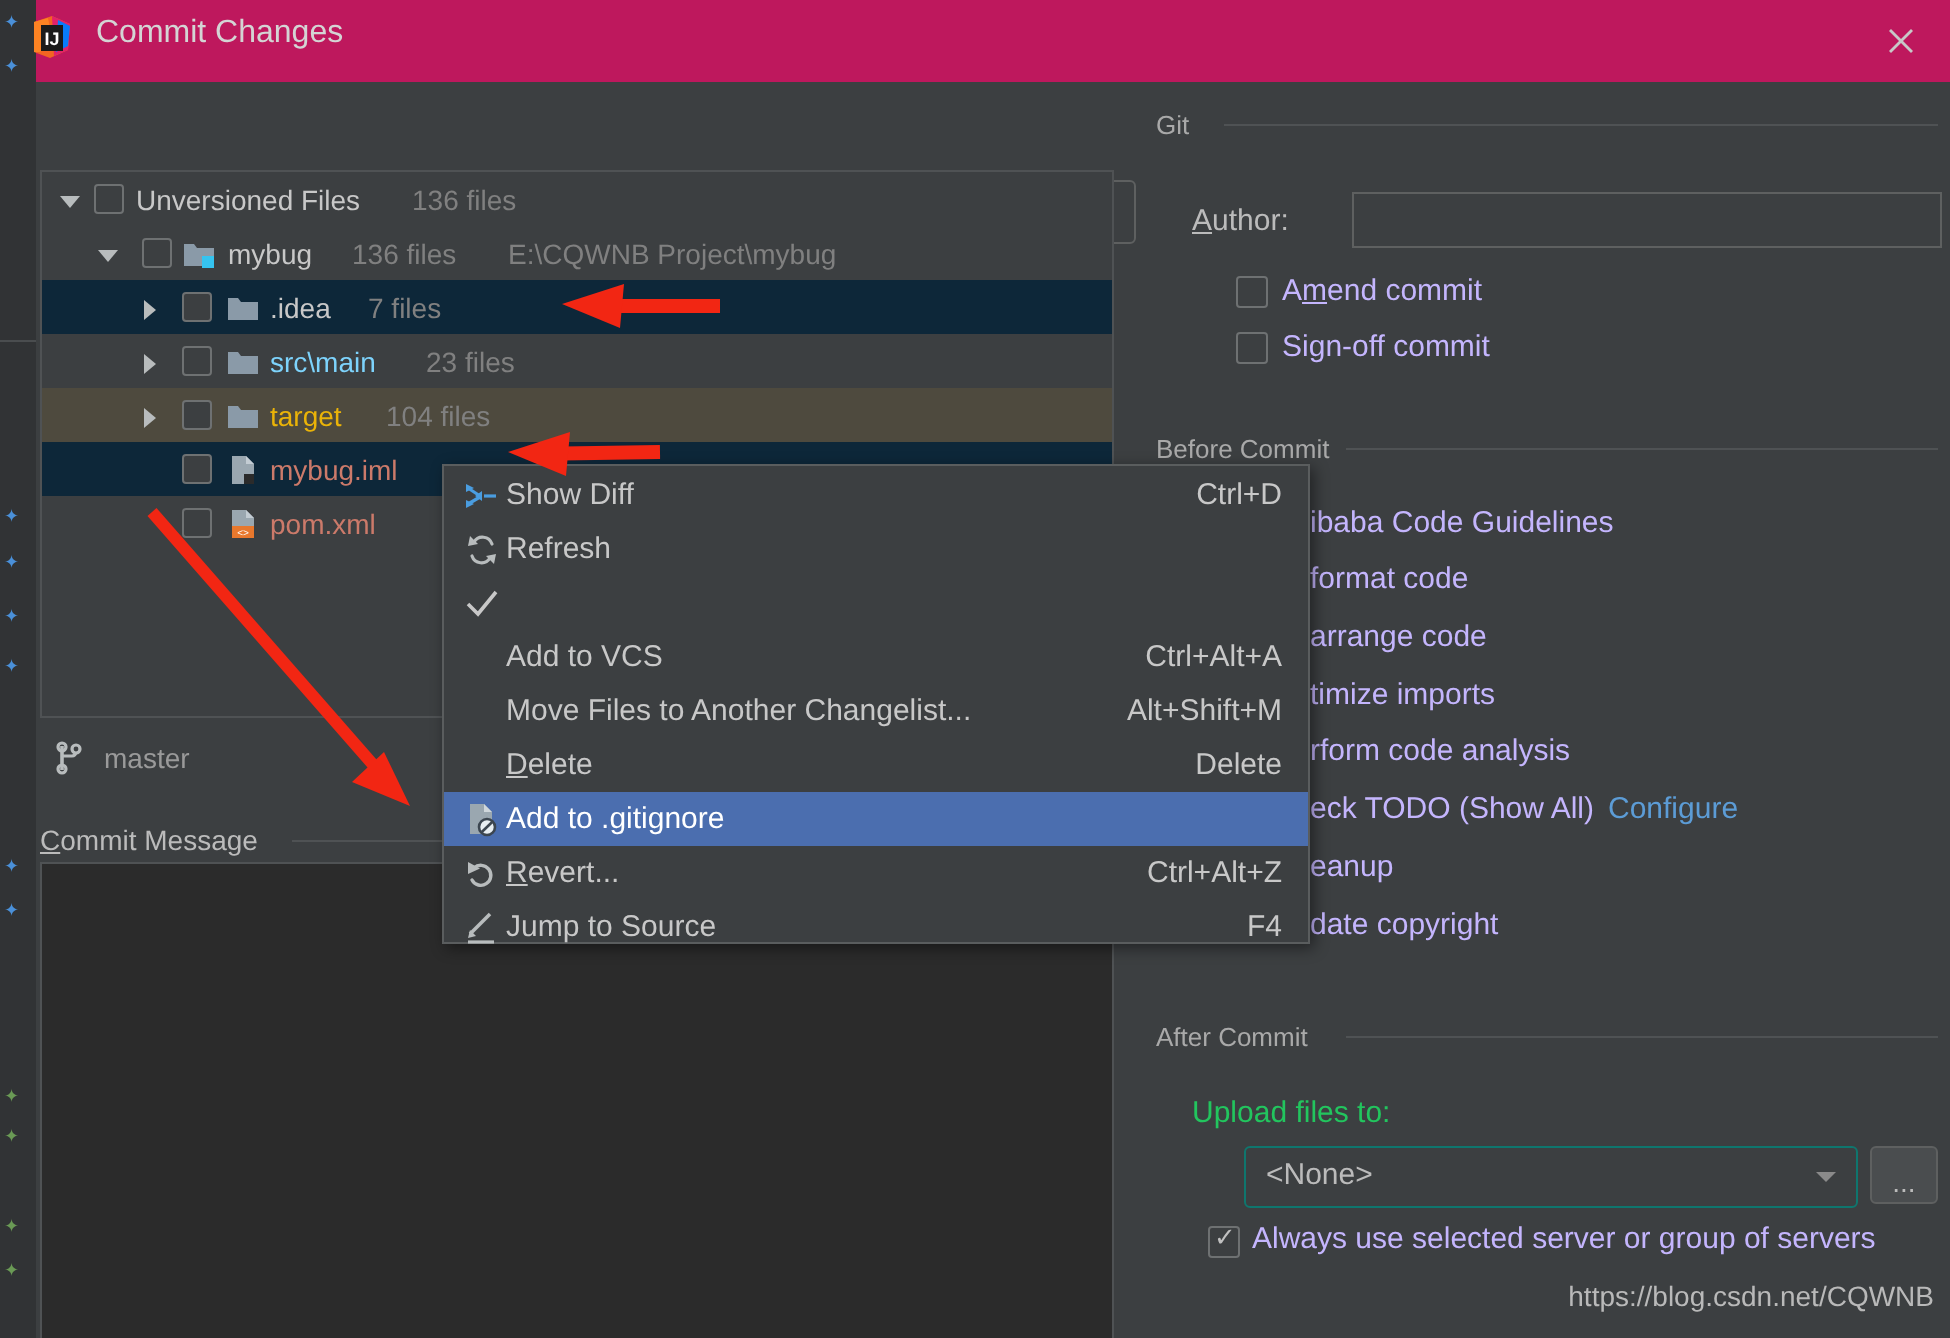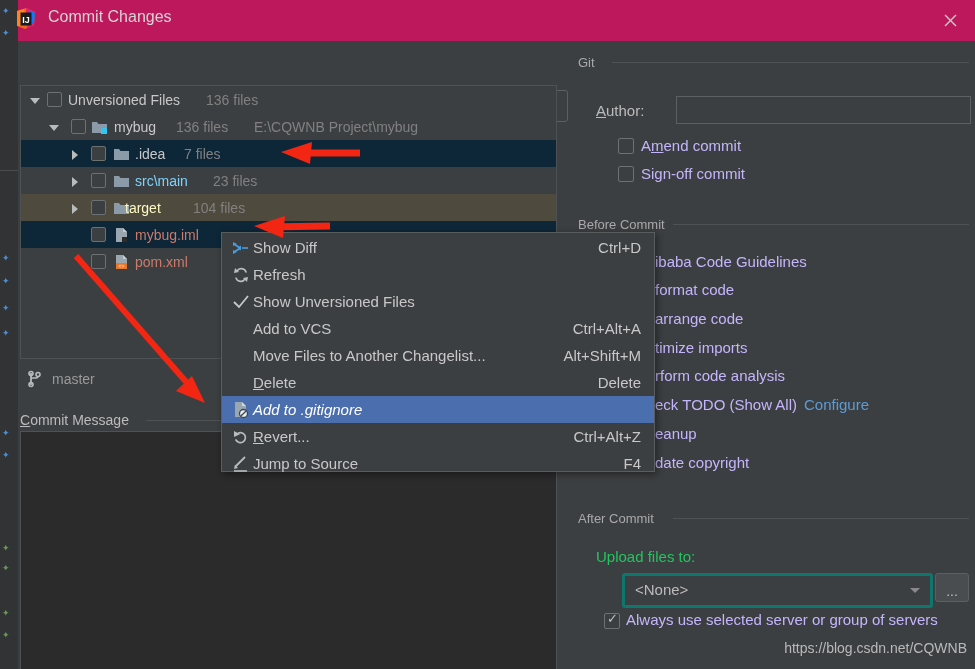--- a/index.html
+++ b/index.html
@@ -68,21 +68,21 @@
        background:#3c3f41;border:1px solid #5e6060;}
 
   .rcb{position:absolute;width:14px;height:14px;border:1px solid #6e7172;background:#3c3f41;border-radius:2px;}
   .rcb.on{background:#3c3f41;}
   .rcb .tick{position:absolute;left:2px;top:-3px;font-size:13px;color:#c0c0c0;}
   .rlbl{position:absolute;font-size:15px;color:#c4b5fd;white-space:nowrap;}
   .rlbl u{text-decoration:underline;}
 
   .upload-label{position:absolute;left:578px;top:548px;font-size:15px;color:#22c55e;}
   .upload-combo{position:absolute;left:604px;top:573px;width:305px;height:29px;
-       background:#3c3f41;border:3px solid #0f766e;border-radius:3px;text-align:right;}
+       background:#3c3f41;border:1px solid #0f766e;border-radius:3px;text-align:right;}
   .upload-combo .val{position:absolute;left:10px;top:5px;font-size:15px;color:#bbbbbb;}
   .dots-btn{position:absolute;left:917px;top:573px;width:34px;height:29px;
        background:#4a4d4f;border:1px solid #5e6060;border-radius:3px;
        display:flex;align-items:flex-end;justify-content:center;color:#bbbbbb;font-size:14px;padding-bottom:2px;box-sizing:border-box;}
   .csdn{position:absolute;right:8px;top:640px;font-size:14px;color:#b9b9b9;}
 
   
   .ctxmenu{position:absolute;left:203px;top:232px;width:432px;height:238px;
        background:#3c3f41;border:1px solid #5a5d5e;box-shadow:2px 2px 7px rgba(0,0,0,.45);}
   .mi{position:absolute;left:0;width:432px;height:27px;display:flex;align-items:center;}
@@ -264,21 +264,21 @@
         <svg width="12" height="12" viewBox="0 0 12 12">
             <polygon points="3,1 3,11 9,6" fill="#b8bcbd"></polygon>
           </svg>
       </span>
       <span class="cb" style="left:70px;"></span>
       <span class="ficon" style="left:92px;">
         <svg width="17" height="16" viewBox="0 0 17 16">
           <path d="M1 3 h5 l1.5 2 H16 v9 H1 Z" fill="#8a9aa8"></path>
         </svg>
       </span>
-      <span class="lbl" style="left:104px;color:#fef9c3;">target</span>
+      <span class="lbl" style="left:114px;color:#eab308;">target</span>
       <span class="cnt" style="left:172px;">104 files</span>
     </div>
 
     <div class="row sel" style="top:135px;">
       <span class="cb" style="left:70px;"></span>
       <span class="ficon" style="left:92px;">
         <svg width="17" height="16" viewBox="0 0 17 16">
           <path d="M3 1 h7 l4 4 v10 H3 Z" fill="#9aa7b0"></path>
           <path d="M10 1 v4 h4 Z" fill="#c3ccd3"></path>
           <rect x="9" y="10" width="5" height="5" fill="#2b2b2b"></rect>
@@ -390,40 +390,39 @@
       <span class="mi-lbl">Refresh</span>
       <span class="mi-key"></span>
     </div>
 
     <div class="mi" style="top:55px;">
       <span class="mi-ico">
         <svg width="18" height="18" viewBox="0 0 18 18">
           <polyline points="2,9 7,14 16,3" fill="none" stroke="#c8c8c8" stroke-width="1.8"></polyline>
         </svg>
       </span>
-      <span class="mi-lbl">Show Unversioned Files</span>
       <span class="mi-key"></span>
     </div>
 
     <div class="mi" style="top:82px;">
       <span class="mi-lbl">Add to VCS</span>
       <span class="mi-key">Ctrl+Alt+A</span>
     </div>
 
     <div class="mi" style="top:109px;">
       <span class="mi-lbl">Move Files to Another Changelist...</span>
       <span class="mi-key">Alt+Shift+M</span>
     </div>
 
     <div class="mi" style="top:136px;">
       <span class="mi-lbl"><u>D</u>elete</span>
       <span class="mi-key">Delete</span>
     </div>
 
-    <div class="mi hi" style="top:163px;font-style:italic;">
+    <div class="mi hi" style="top:163px;">
       <span class="mi-ico">
         <svg width="18" height="18" viewBox="0 0 18 18">
           <path d="M3 1 h7 l4 4 v11 H3 Z" fill="#9aa7b0"></path>
           <path d="M10 1 v4 h4 Z" fill="#cfd7dc"></path>
           <circle cx="11.5" cy="12.5" r="4" fill="#e8eef2" stroke="#3c4650" stroke-width="1.3"></circle>
           <line x1="8.9" y1="15" x2="14.1" y2="10" stroke="#3c4650" stroke-width="1.3"></line>
         </svg>
       </span>
       <span class="mi-lbl">Add to .gitignore</span>
       <span class="mi-key"></span>

